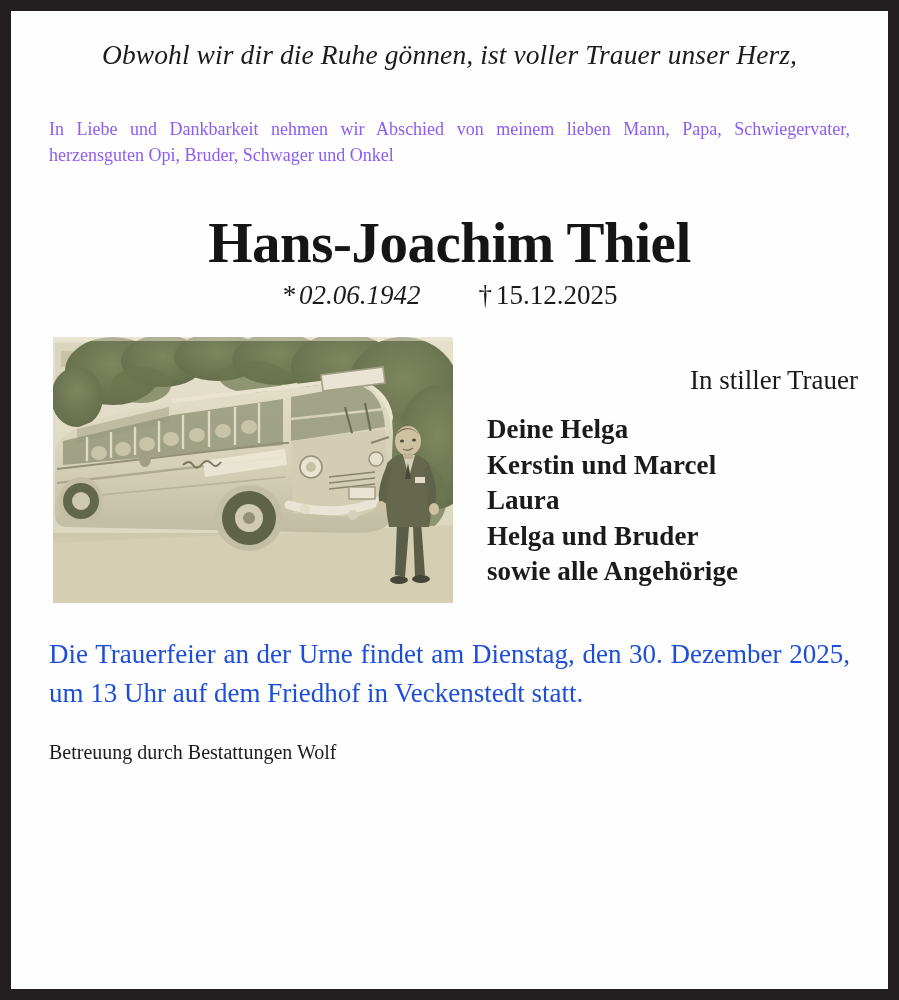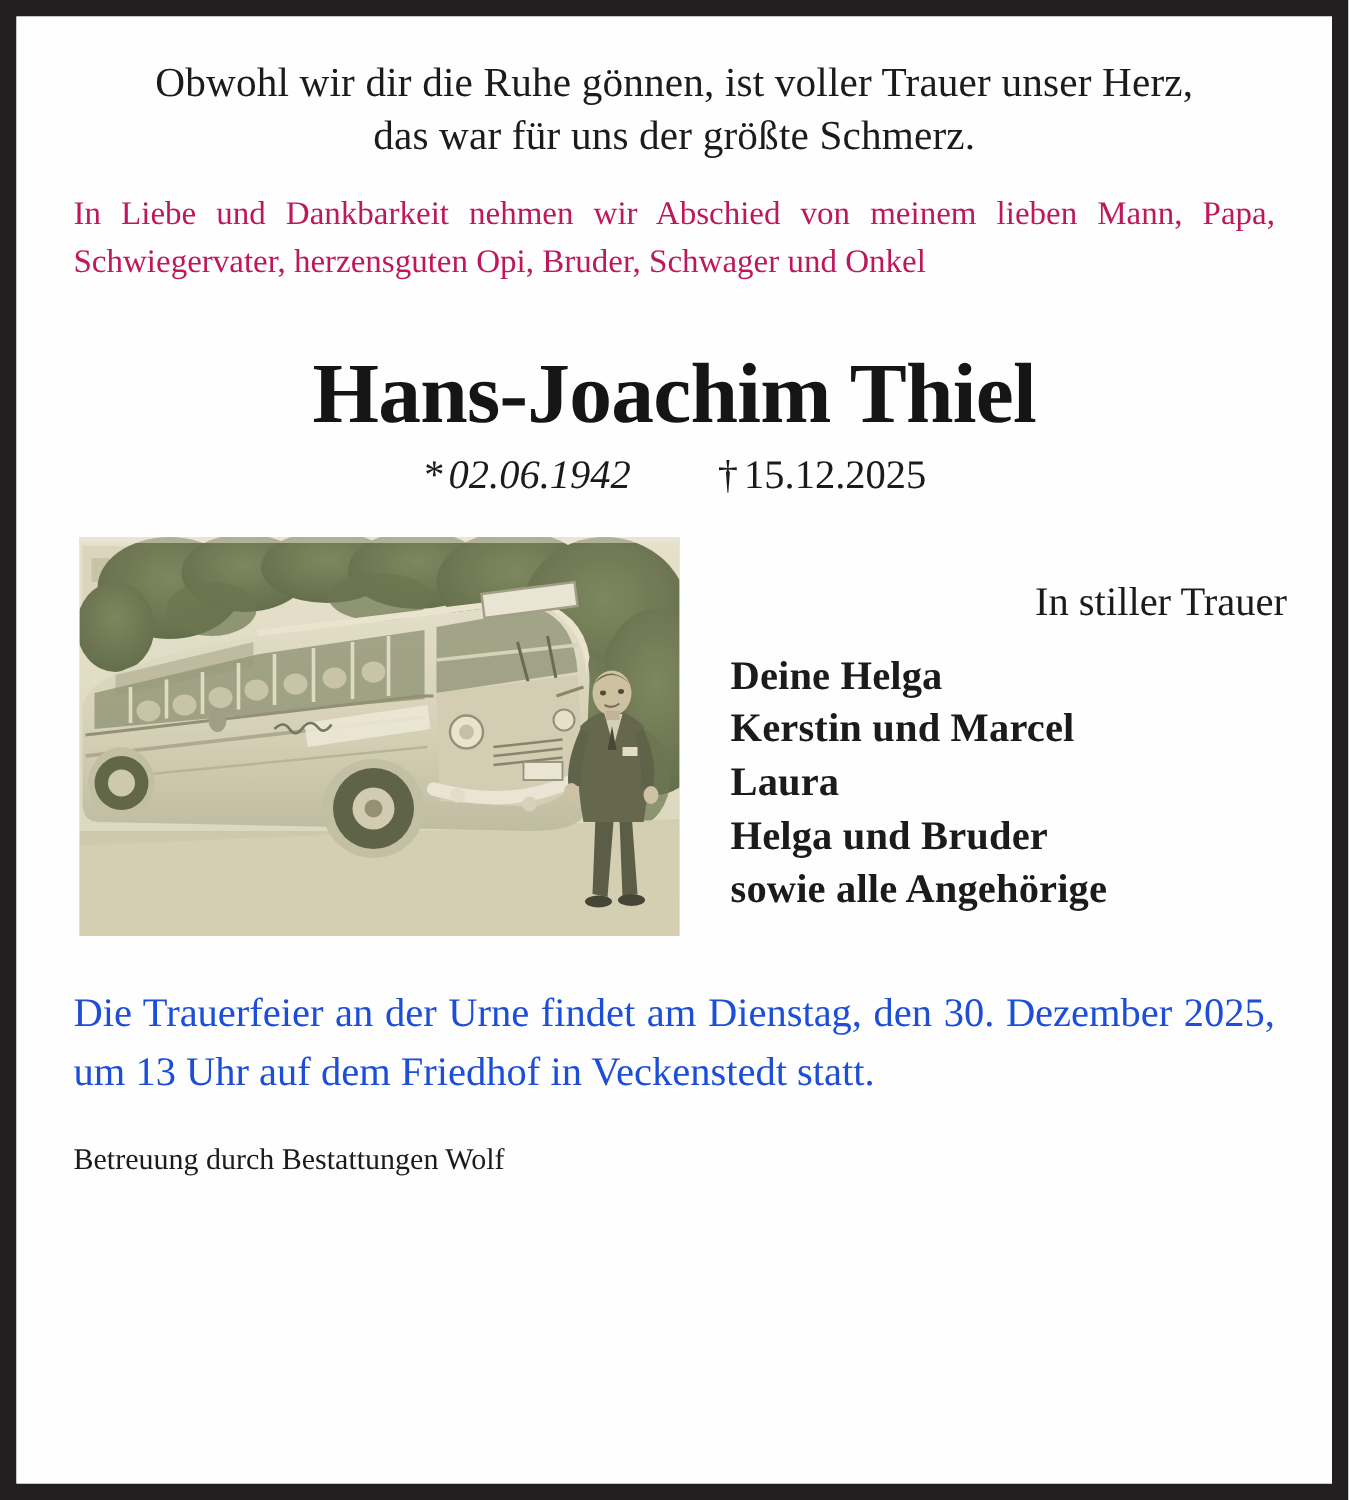--- a/index.html
+++ b/index.html
@@ -33,30 +33,31 @@
     position: relative;
   }
 
   
   .poem {
     text-align: center;
     font-size: 27.5px;
     line-height: 1.285;
     color: #1b1b1b;
     letter-spacing: 0.1px;
+    font-style: italic;
   }
   .poem-line { display: block; white-space: nowrap; }
 
   
   .intro {
-    margin-top: 18px;
+    margin-top: 44px;
     padding: 0 8px 0 8px;
-    font-size: 22px;
+    font-size: 18px;
     line-height: 1.45;
-    color: #be185d;
+    color: #8b5cf6;
     text-align: justify;
     text-align-last: left;
   }
 
   
   .name-block {
     margin-top: 44px;
     text-align: center;
   }
   .deceased-name {
@@ -140,21 +141,20 @@
   }
 </style>
 </head>
 <body>
 
 <div id="notice">
   <div class="inner">
 
     <div class="poem">
       <span class="poem-line">Obwohl wir dir die Ruhe gönnen, ist voller Trauer unser Herz,</span>
-      <span class="poem-line">das war für uns der größte Schmerz.</span>
     </div>
 
     <p class="intro">In Liebe und Dankbarkeit nehmen wir Abschied von meinem lieben Mann, Papa, Schwiegervater, herzensguten Opi, Bruder, Schwager und Onkel</p>
 
     <div class="name-block">
       <div class="deceased-name">Hans-Joachim Thiel</div>
       <div class="dates">
         <span class="date-birth"><span class="sym">*</span><span>02.06.1942</span></span><span class="date-death"><span class="sym">†</span><span>15.12.2025</span></span>
       </div>
     </div>

